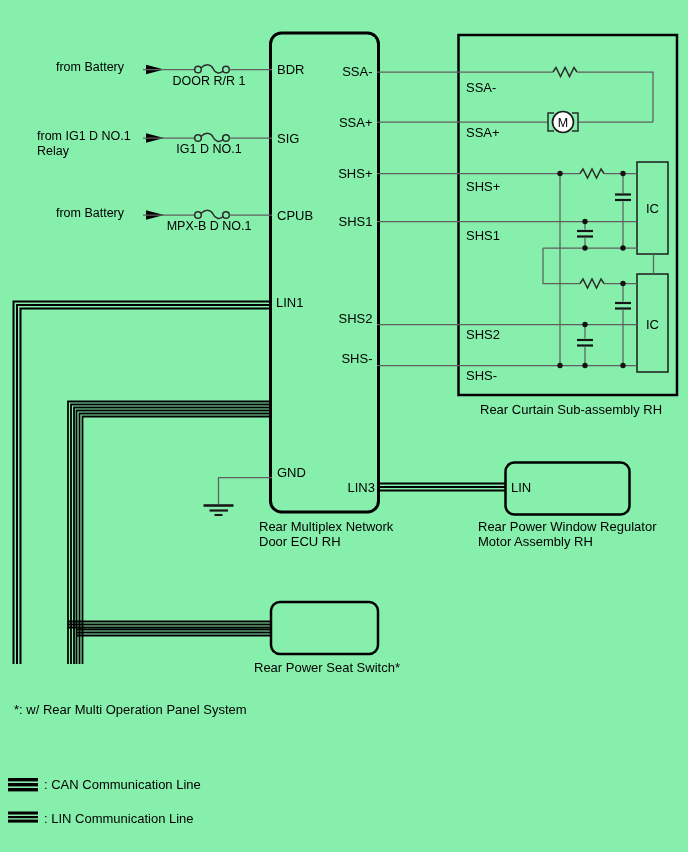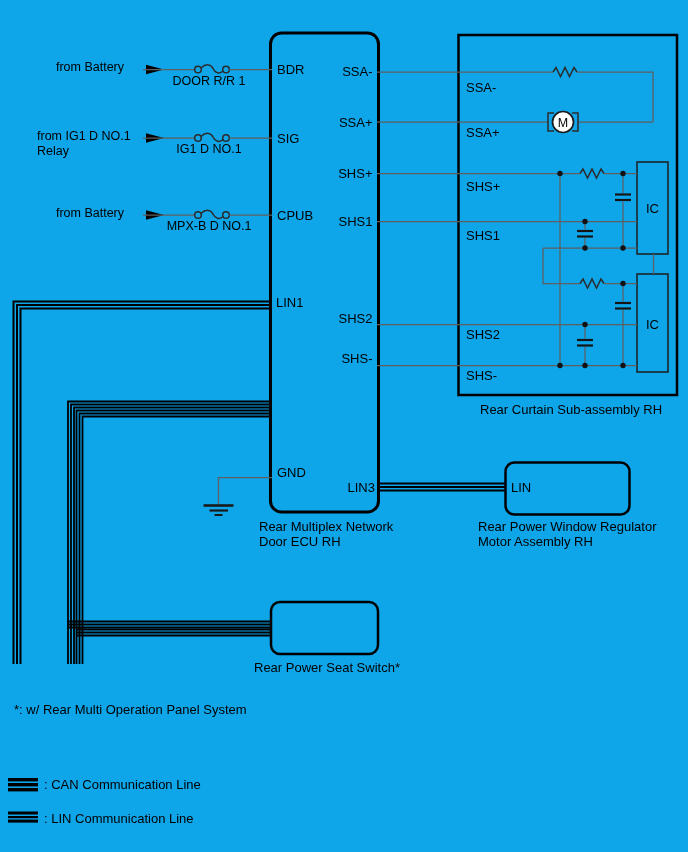--- a/index.html
+++ b/index.html
@@ -1,16 +1,16 @@
 <!DOCTYPE html>
 <html><head>
 <meta charset="utf-8">
 <style>
   html,body{margin:0;padding:0;background:#ffffff;}
-  .canvas{position:relative;width:688px;height:852px;background:#0ea5e9;overflow:hidden;}
+  .canvas{position:relative;width:688px;height:852px;background:#86efac;overflow:hidden;}
   svg text{font-family:"Liberation Sans","DejaVu Sans",sans-serif;fill:#000000;}
   .lbl{font-size:13px;}
   .sm{font-size:12.5px;}
   .thin{stroke:#5f5f5f;stroke-width:1.25;fill:none;}
   .comp{stroke:#2b2b2b;stroke-width:1.5;fill:none;}
   .plate{stroke:#151515;stroke-width:2.2;fill:none;}
   .bus{stroke:#000000;stroke-width:2;fill:none;}
   .busA{stroke:#000000;stroke-width:1.8;fill:none;}
   .boxbold{fill:none;stroke:#000000;stroke-width:3;}
   .boxmed{fill:none;stroke:#000000;stroke-width:2.5;}

